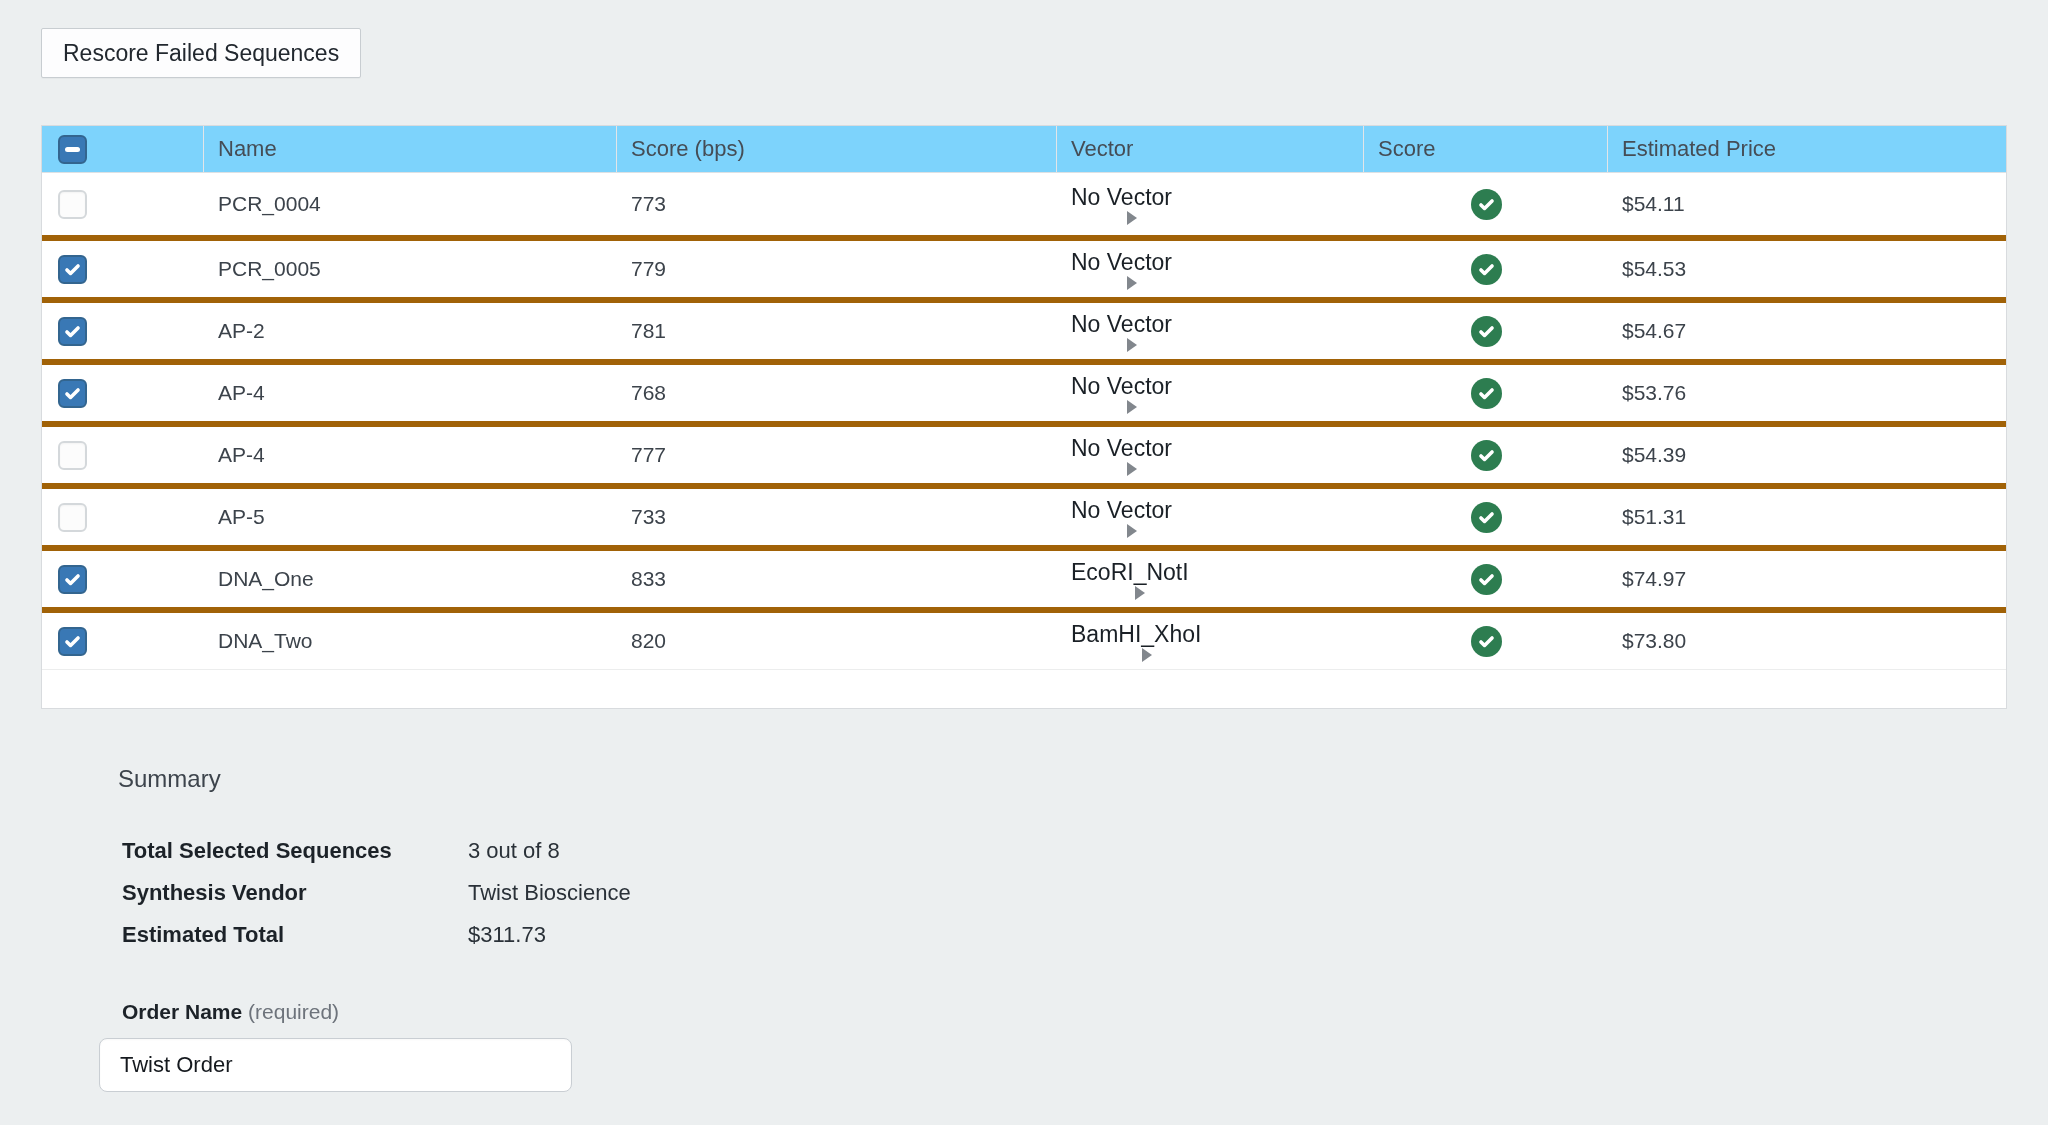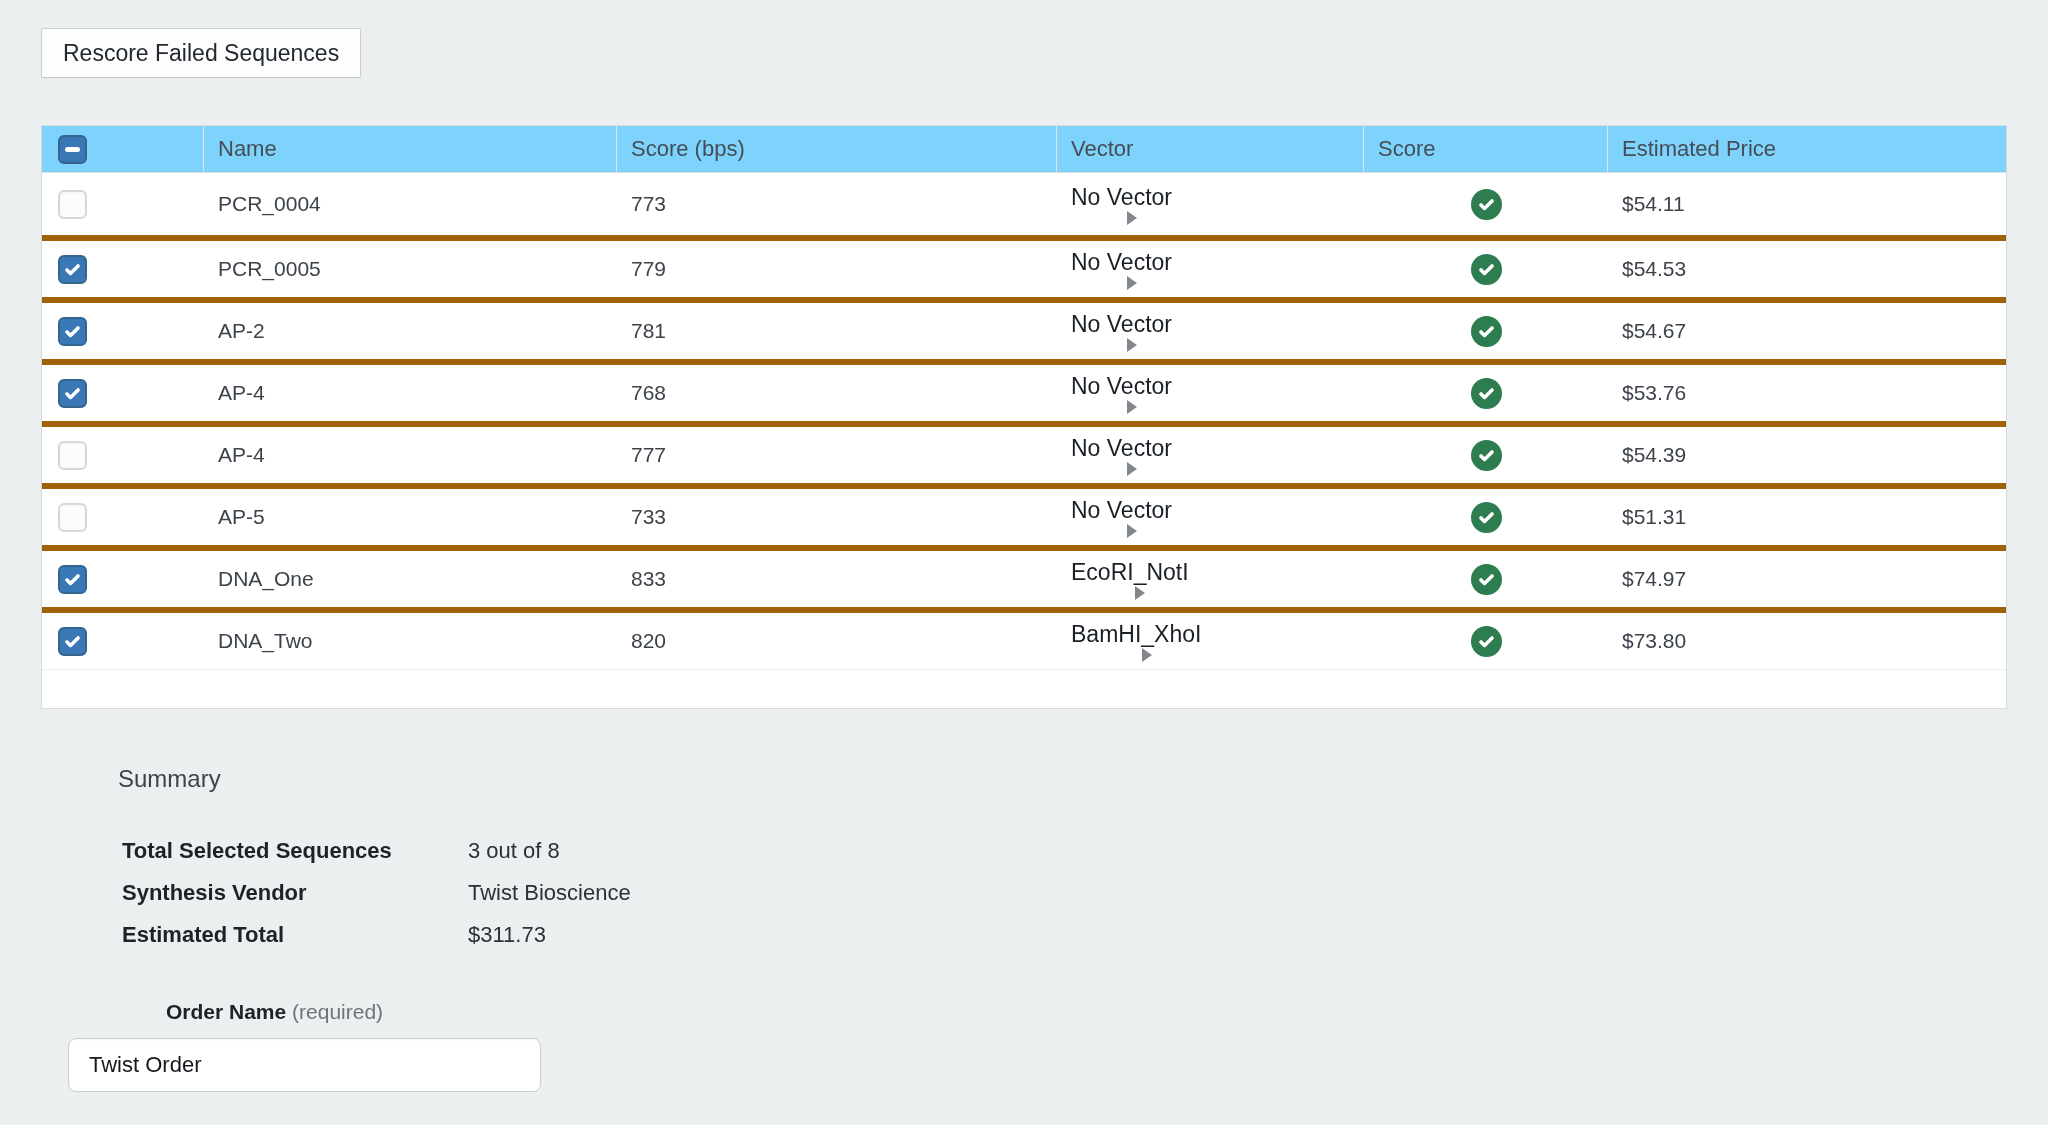--- a/index.html
+++ b/index.html
@@ -170,25 +170,25 @@
     font-size: 22px;
     color: #2a3138;
   }
 
   
   .order-label {
     margin: 44px 0 0 122px;
     font-size: 21px;
     color: #1c2228;
   }
-  .order-label .lbl { font-weight: bold; margin-left: 44px; }
+  .order-label .lbl { font-weight: bold; }
   .order-label .req { font-weight: normal; color: #6d737b; }
   .order-input {
     display: block;
-    margin: 14px 0 0 68px;
+    margin: 14px 0 0 99px;
     width: 473px;
     height: 54px;
     border: 1px solid #c9ced3;
     border-radius: 8px;
     padding-left: 20px;
     font-size: 22px;
     color: #15191e;
     font-family: inherit;
     background: #ffffff;
     box-shadow: inset 0 1px 2px rgba(0,0,0,0.03);

